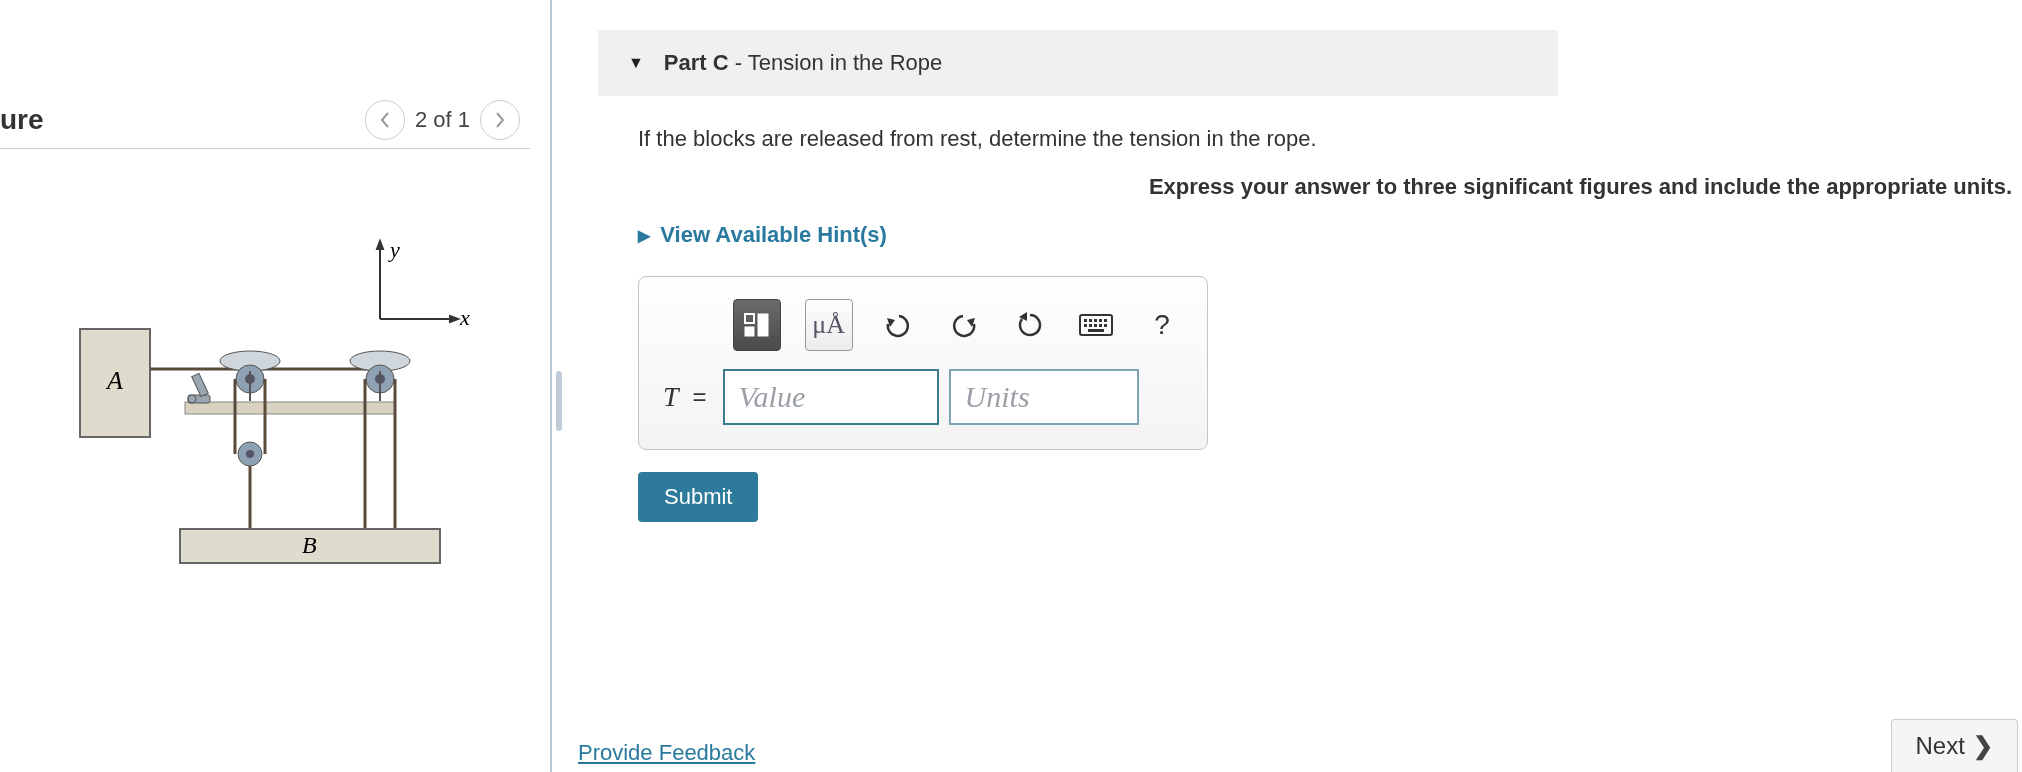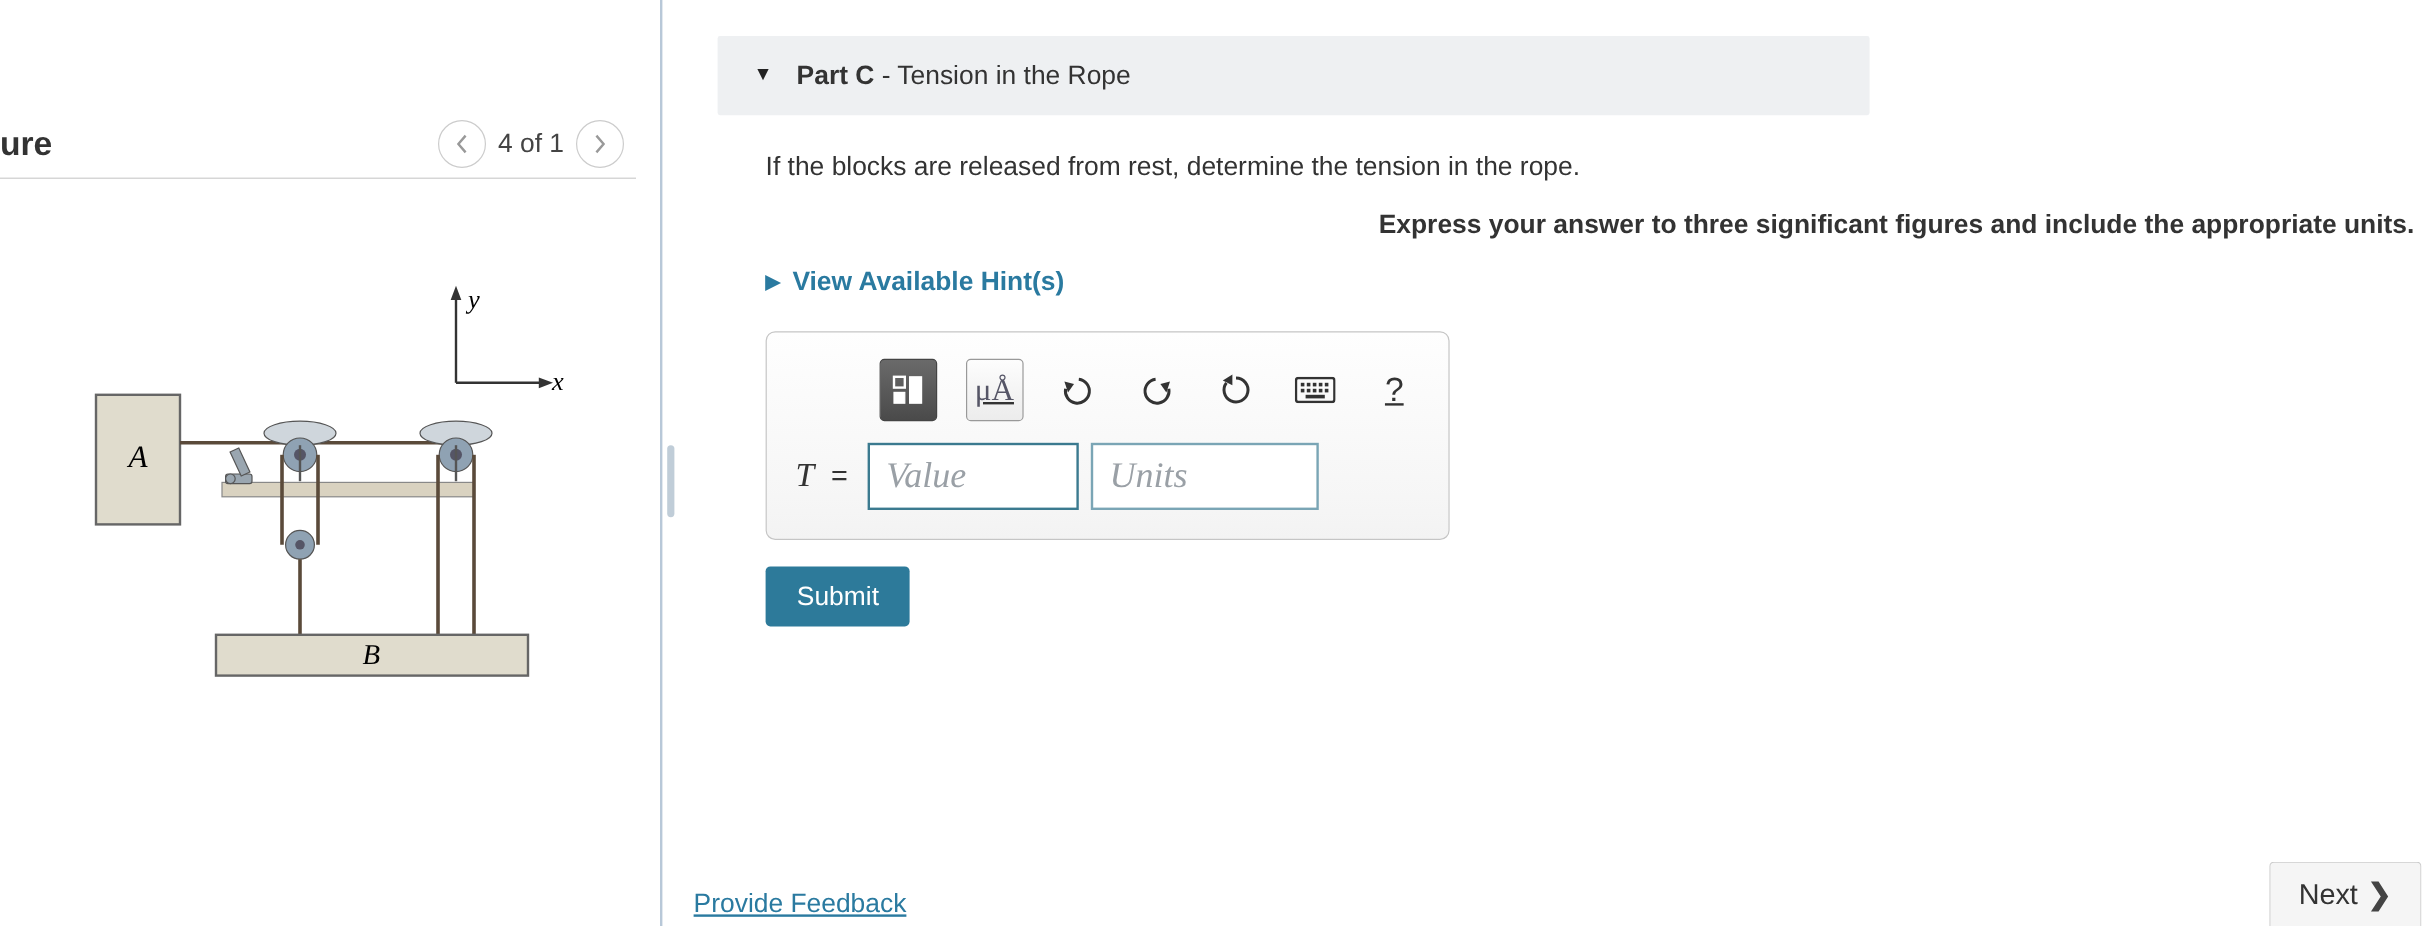--- a/index.html
+++ b/index.html
@@ -112,21 +112,20 @@
     border-radius: 8px;
     width: 570px;
     margin-left: 40px;
     padding: 22px 24px 24px 24px;
     background: linear-gradient(#fefefe,#f6f6f6 80%,#f3f3f3);
   }
   .toolbar {
     display: flex; gap: 24px; align-items: flex-end;
     margin-bottom: 18px;
     margin-left: 70px;
-    text-decoration: underline;
   }
   .tbtn {
     width: 52px; height: 52px;
     border: 1px solid #999;
     border-radius: 4px;
     display:flex; align-items:center; justify-content:center;
     font-size: 22px; cursor:pointer;
     background: linear-gradient(#fdfdfd,#ececec);
   }
   .tbtn.dark {
@@ -151,21 +150,21 @@
     height: 56px;
     border: 2px solid #3b7a8f;
     background:#fff;
     font-size: 30px;
     font-style: italic;
     font-family: "Times New Roman", serif;
     color: #9aa0a6;
     padding: 0 14px;
     display:flex; align-items:center;
   }
-  .field-value { width: 176px; }
+  .field-value { width: 216px; }
   .field-units { width: 190px; border-color:#7aa5b5; color:#9aa0a6; }
 
   .submit-btn {
     margin: 22px 0 0 40px;
     background: #2d7a9a;
     color: #fff;
     border: none;
     border-radius: 4px;
     padding: 12px 26px;
     font-size: 22px;
@@ -202,21 +201,21 @@
 
   <div class="figure-panel">
     <div class="figure-header">
       <div class="figure-title">ure</div>
       <div class="figure-nav">
         <button class="nav-btn">
           <svg width="14" height="18" viewBox="0 0 14 18">
               <path d="M10 2 L4 9 L10 16" stroke="#999" stroke-width="2" fill="none"></path>
             </svg>
         </button>
-        <span class="nav-count">4 of 1</span>
+        <span class="nav-count">2 of 1</span>
         <button class="nav-btn">
           <svg width="14" height="18" viewBox="0 0 14 18">
               <path d="M4 2 L10 9 L4 16" stroke="#999" stroke-width="2" fill="none"></path>
             </svg>
         </button>
       </div>
     </div>
 
     <div class="figure-image">
       <svg width="420" height="380" viewBox="0 0 420 380">

